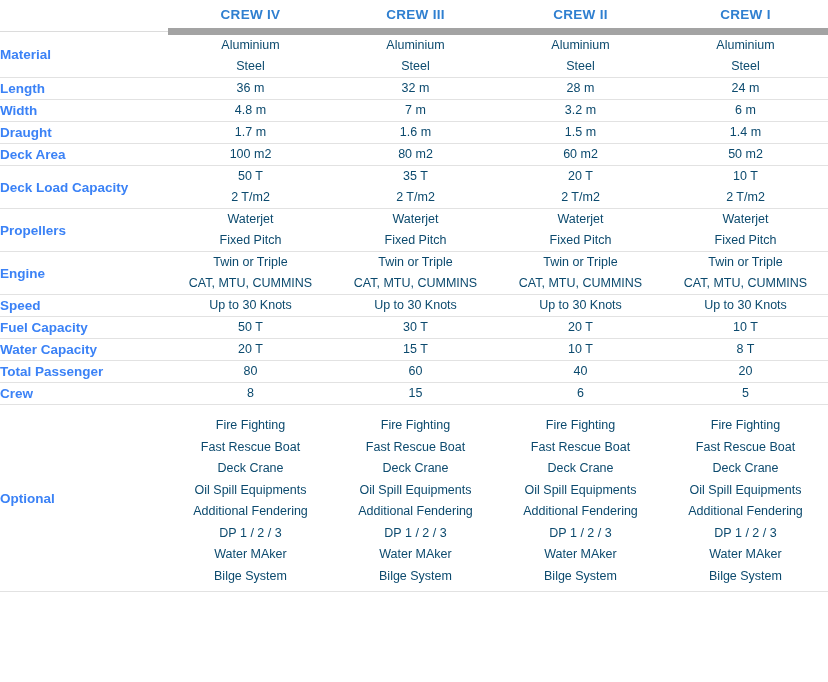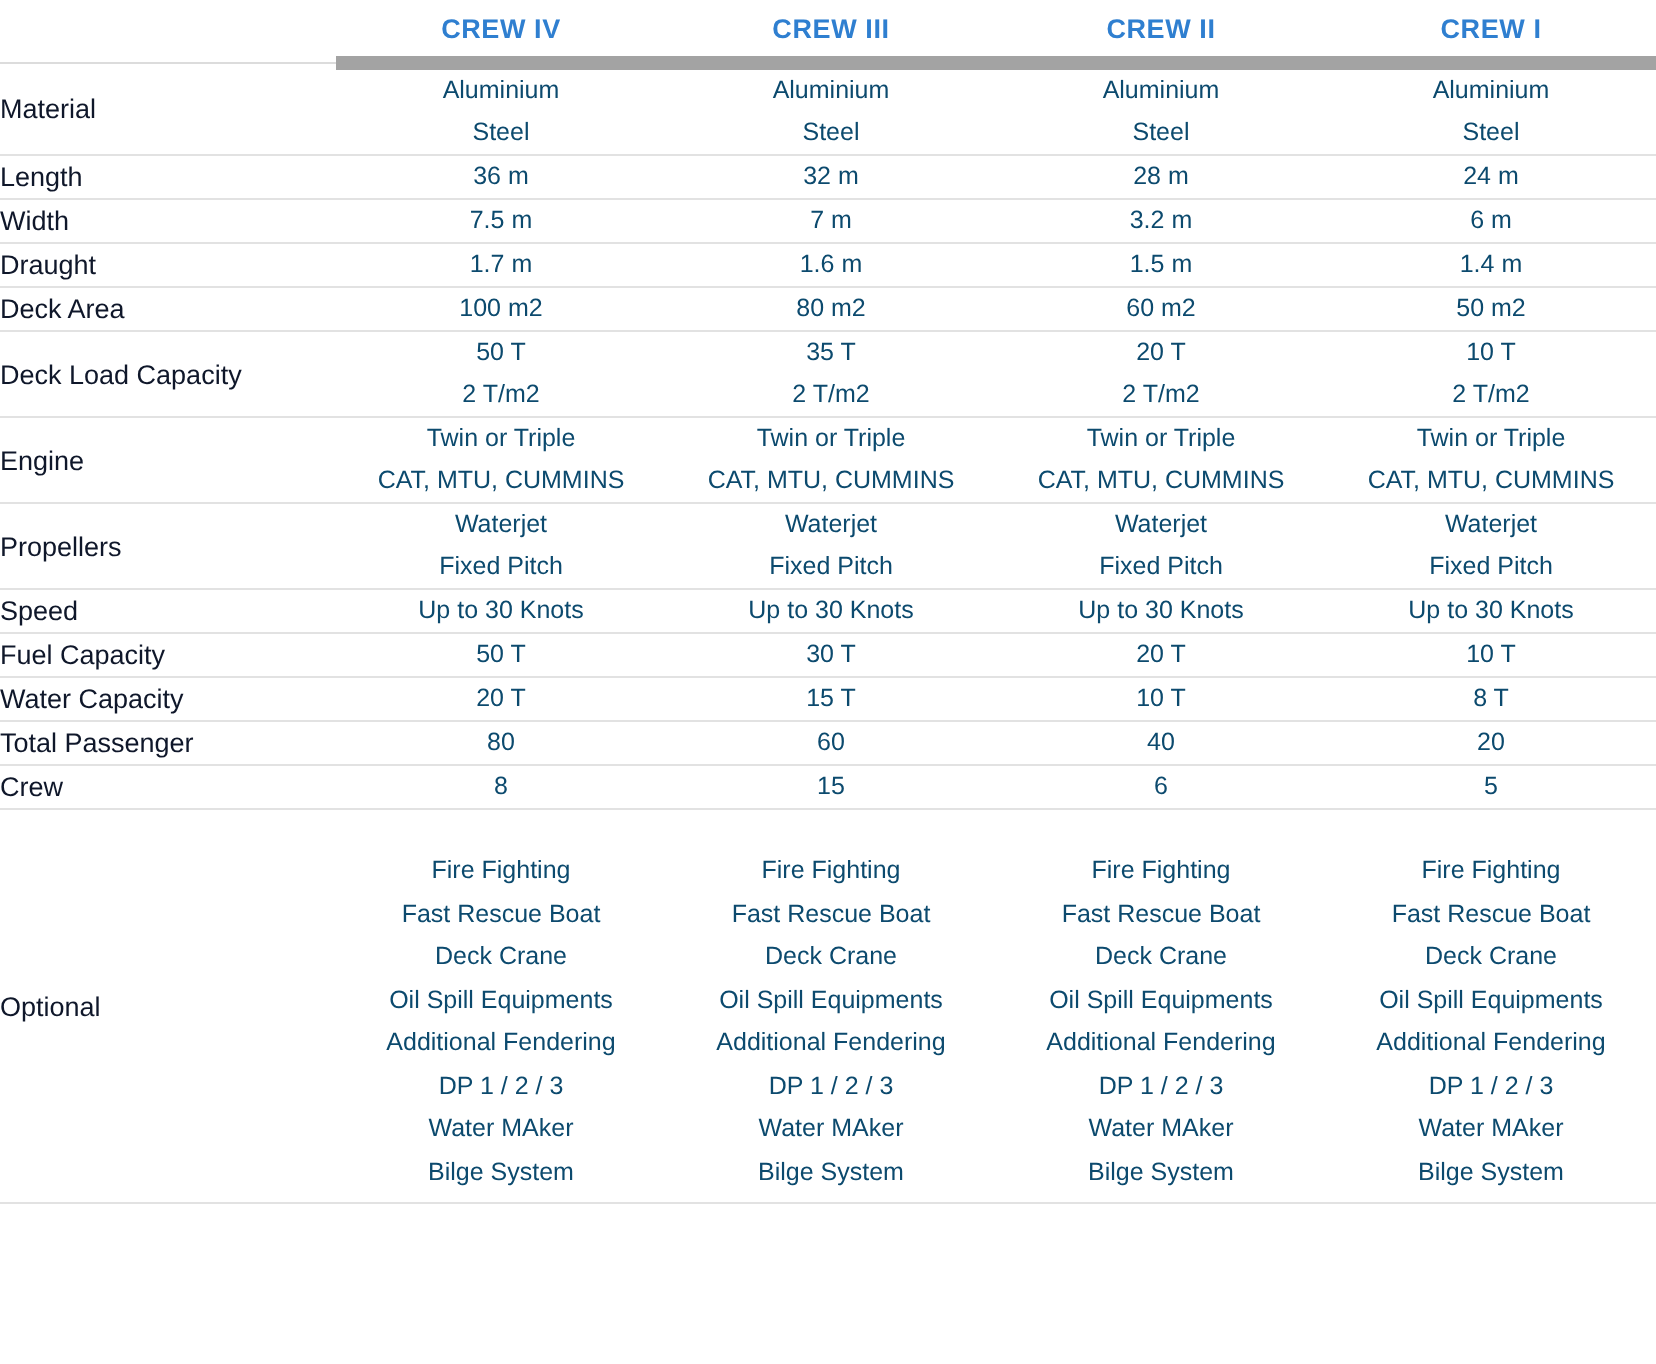--- a/index.html
+++ b/index.html
@@ -40,37 +40,37 @@
   }
   thead th.col-label { border-bottom: 1px solid #dcdcdc; }
 
   tbody tr {
     border-bottom: 1px solid #e2e2e2;
   }
   tbody td {
     border-bottom: 1px solid #e2e2e2;
   }
   td.label {
-    color: #0f172a;
-    font-weight: normal;
+    color: #3b82f6;
+    font-weight: bold;
     font-size: 13.5px;
     padding-left: 6px;
     text-align: left;
     vertical-align: middle;
   }
   td.data {
     text-align: center;
     color: #0c4a6e;
     font-size: 12.5px;
     line-height: 21px;
     padding: 6px 2px;
     vertical-align: middle;
   }
   td.data .line { display: block; }
-  .optional-row td.data { line-height: 21.5px; padding-top: 20px; padding-bottom: 4px; }
+  .optional-row td.data { line-height: 21.5px; padding-top: 10px; padding-bottom: 4px; }
   .optional-row td.label { vertical-align: middle; margin-left: 28px; }
 </style>
 </head>
 <body>
 
 <table class="spec-table">
   <thead>
     <tr>
       <th class="col-label"></th>
       <th class="col-data">CREW IV</th>
@@ -110,21 +110,21 @@
         <td class="data col-data">
           <span class="line">28 m</span>
         </td>
         <td class="data col-data">
           <span class="line">24 m</span>
         </td>
       </tr>
       <tr>
         <td class="label col-label">Width</td>
         <td class="data col-data">
-          <span class="line">7.5 m</span>
+          <span class="line">4.8 m</span>
         </td>
         <td class="data col-data">
           <span class="line">7 m</span>
         </td>
         <td class="data col-data">
           <span class="line">3.2 m</span>
         </td>
         <td class="data col-data">
           <span class="line">6 m</span>
         </td>
@@ -172,55 +172,55 @@
         <td class="data col-data">
           <span class="line">20 T</span>
           <span class="line">2 T/m2</span>
         </td>
         <td class="data col-data">
           <span class="line">10 T</span>
           <span class="line">2 T/m2</span>
         </td>
       </tr>
       <tr>
+        <td class="label col-label">Propellers</td>
+        <td class="data col-data">
+          <span class="line">Waterjet</span>
+          <span class="line">Fixed Pitch</span>
+        </td>
+        <td class="data col-data">
+          <span class="line">Waterjet</span>
+          <span class="line">Fixed Pitch</span>
+        </td>
+        <td class="data col-data">
+          <span class="line">Waterjet</span>
+          <span class="line">Fixed Pitch</span>
+        </td>
+        <td class="data col-data">
+          <span class="line">Waterjet</span>
+          <span class="line">Fixed Pitch</span>
+        </td>
+      </tr>
+      <tr>
         <td class="label col-label">Engine</td>
         <td class="data col-data">
           <span class="line">Twin or Triple</span>
           <span class="line">CAT, MTU, CUMMINS</span>
         </td>
         <td class="data col-data">
           <span class="line">Twin or Triple</span>
           <span class="line">CAT, MTU, CUMMINS</span>
         </td>
         <td class="data col-data">
           <span class="line">Twin or Triple</span>
           <span class="line">CAT, MTU, CUMMINS</span>
         </td>
         <td class="data col-data">
           <span class="line">Twin or Triple</span>
           <span class="line">CAT, MTU, CUMMINS</span>
-        </td>
-      </tr>
-      <tr>
-        <td class="label col-label">Propellers</td>
-        <td class="data col-data">
-          <span class="line">Waterjet</span>
-          <span class="line">Fixed Pitch</span>
-        </td>
-        <td class="data col-data">
-          <span class="line">Waterjet</span>
-          <span class="line">Fixed Pitch</span>
-        </td>
-        <td class="data col-data">
-          <span class="line">Waterjet</span>
-          <span class="line">Fixed Pitch</span>
-        </td>
-        <td class="data col-data">
-          <span class="line">Waterjet</span>
-          <span class="line">Fixed Pitch</span>
         </td>
       </tr>
       <tr>
         <td class="label col-label">Speed</td>
         <td class="data col-data">
           <span class="line">Up to 30 Knots</span>
         </td>
         <td class="data col-data">
           <span class="line">Up to 30 Knots</span>
         </td>

